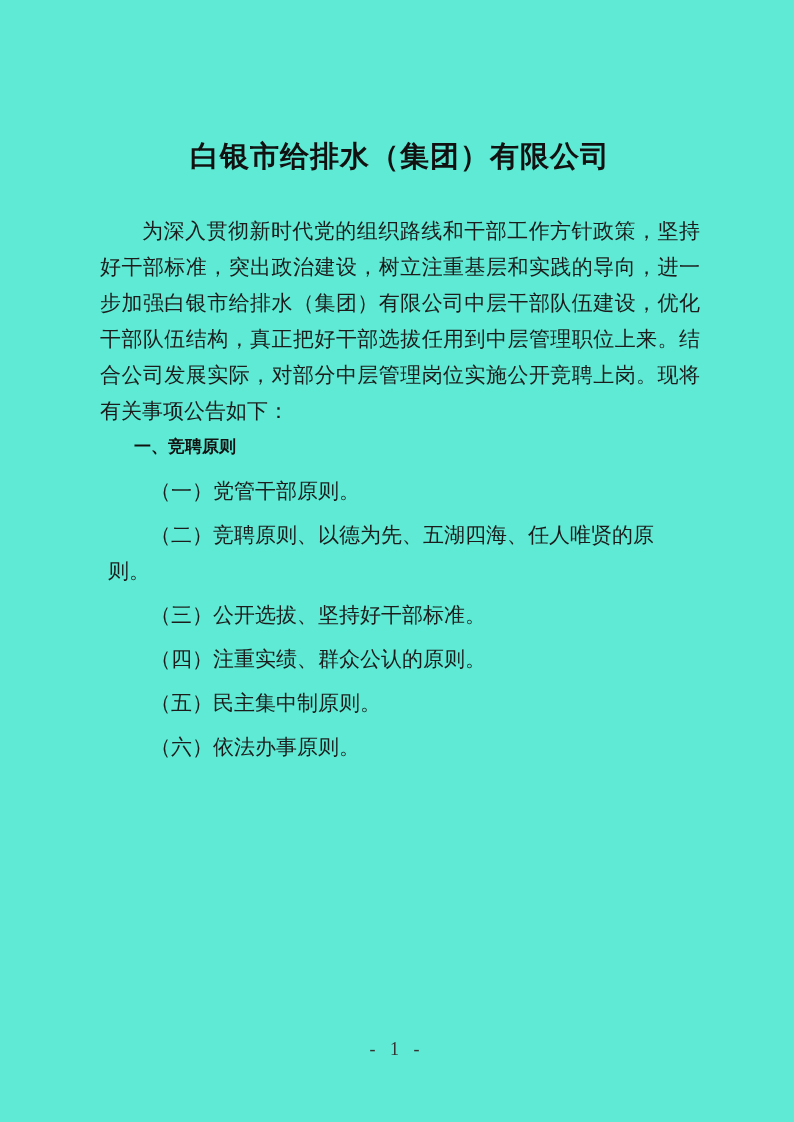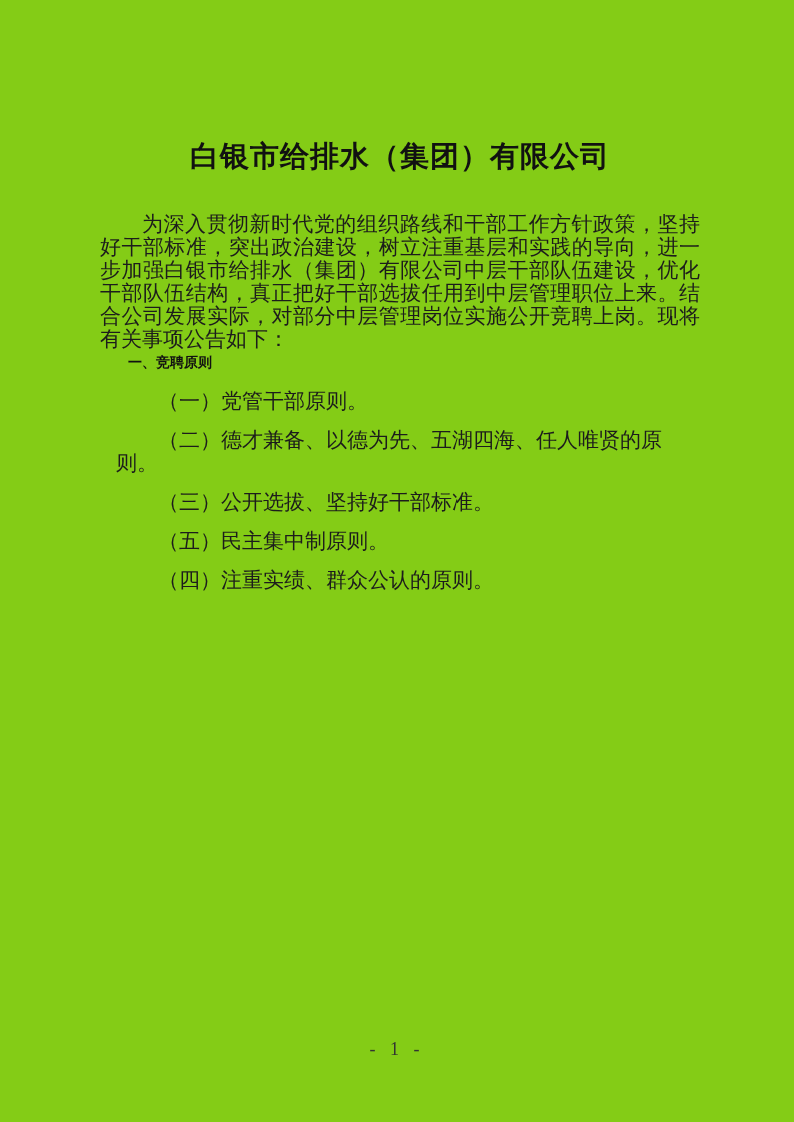--- a/index.html
+++ b/index.html
@@ -4,21 +4,21 @@
 <style>
   html, body {
     margin: 0;
     padding: 0;
     background: #ffffff;
   }
   .page {
     position: relative;
     width: 794px;
     height: 1122px;
-    background: #84cc16;
+    background: #5eead4;
     overflow: hidden;
     font-family: "Liberation Serif", "DejaVu Serif", serif;
     color: #1c1c1c;
   }
   .content {
     position: absolute;
     left: 100px;
     width: 600px;
     top: 133px;
   }
@@ -26,38 +26,38 @@
     text-align: center;
     font-weight: bold;
     font-size: 29px;
     line-height: 46px;
     letter-spacing: 1px;
     color: #111111;
   }
   .body-block {
     margin-top: 34px;
     font-size: 21px;
-    line-height: 23px;
+    line-height: 36px;
     text-align: justify;
     text-justify: inter-character;
   }
   p.para {
     margin: 0;
     text-indent: 2em;
   }
   p.section-heading {
     margin: 0;
     text-indent: 2em;
     font-weight: bold;
     font-family: "Liberation Sans", "DejaVu Sans", sans-serif;
-    font-size: 14px;
+    font-size: 17px;
     color: #111111;
   }
   p.list-item {
-    margin: 16px;
+    margin: 8px;
     text-indent: 2em;
     text-align: left;
   }
   .page-number {
     position: absolute;
     left: 0;
     right: 0;
     bottom: 62px;
     text-align: center;
     font-size: 18px;
@@ -75,21 +75,22 @@
       <div>白银市给排水（集团）有限公司</div>
     </div>
 
     <div class="body-block">
       <p class="para">为深入贯彻新时代党的组织路线和干部工作方针政策，坚持好干部标准，突出政治建设，树立注重基层和实践的导向，进一步加强白银市给排水（集团）有限公司中层干部队伍建设，优化干部队伍结构，真正把好干部选拔任用到中层管理职位上来。结合公司发展实际，对部分中层管理岗位实施公开竞聘上岗。现将有关事项公告如下：</p>
 
       <p class="section-heading">一、竞聘原则</p>
 
 
       <p class="list-item">（一）党管干部原则。</p>
-      <p class="list-item">（二）德才兼备、以德为先、五湖四海、任人唯贤的原则。</p>
+      <p class="list-item">（二）竞聘原则、以德为先、五湖四海、任人唯贤的原则。</p>
       <p class="list-item">（三）公开选拔、坚持好干部标准。</p>
+      <p class="list-item">（四）注重实绩、群众公认的原则。</p>
       <p class="list-item">（五）民主集中制原则。</p>
-      <p class="list-item">（四）注重实绩、群众公认的原则。</p>
+      <p class="list-item">（六）依法办事原则。</p>
     </div>
   </div>
 
   <div class="page-number">- 1 -</div>
 </div>
 
 </body></html>

